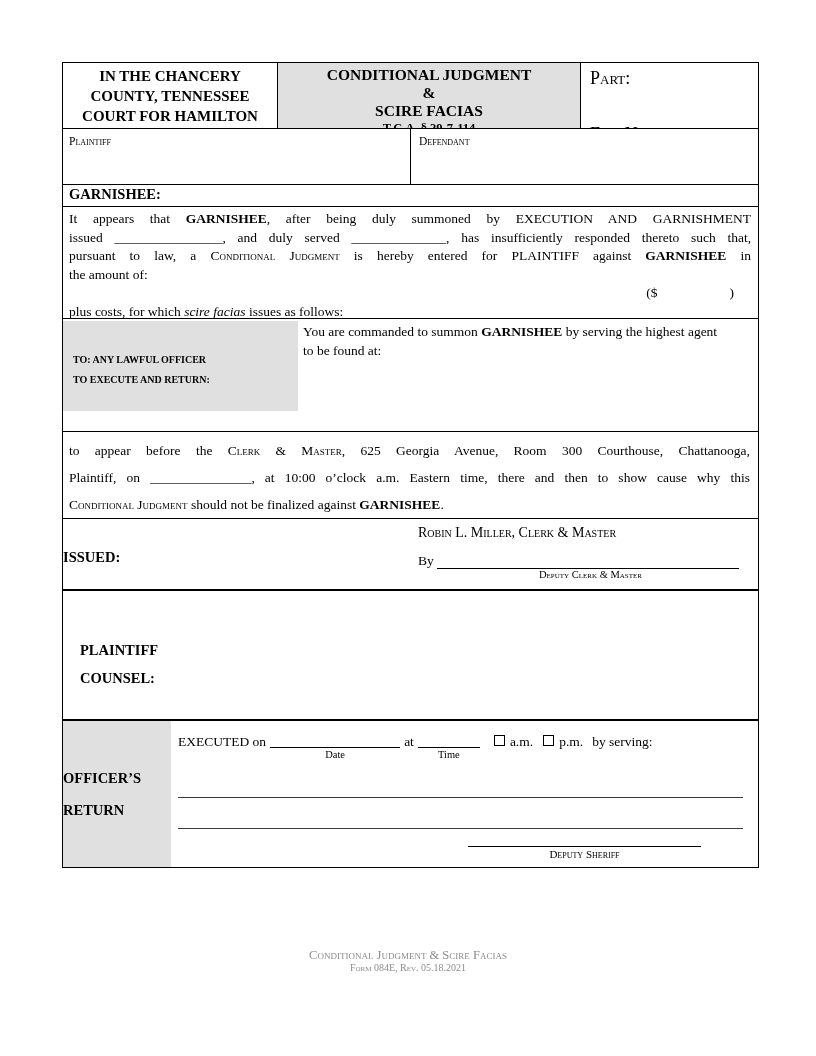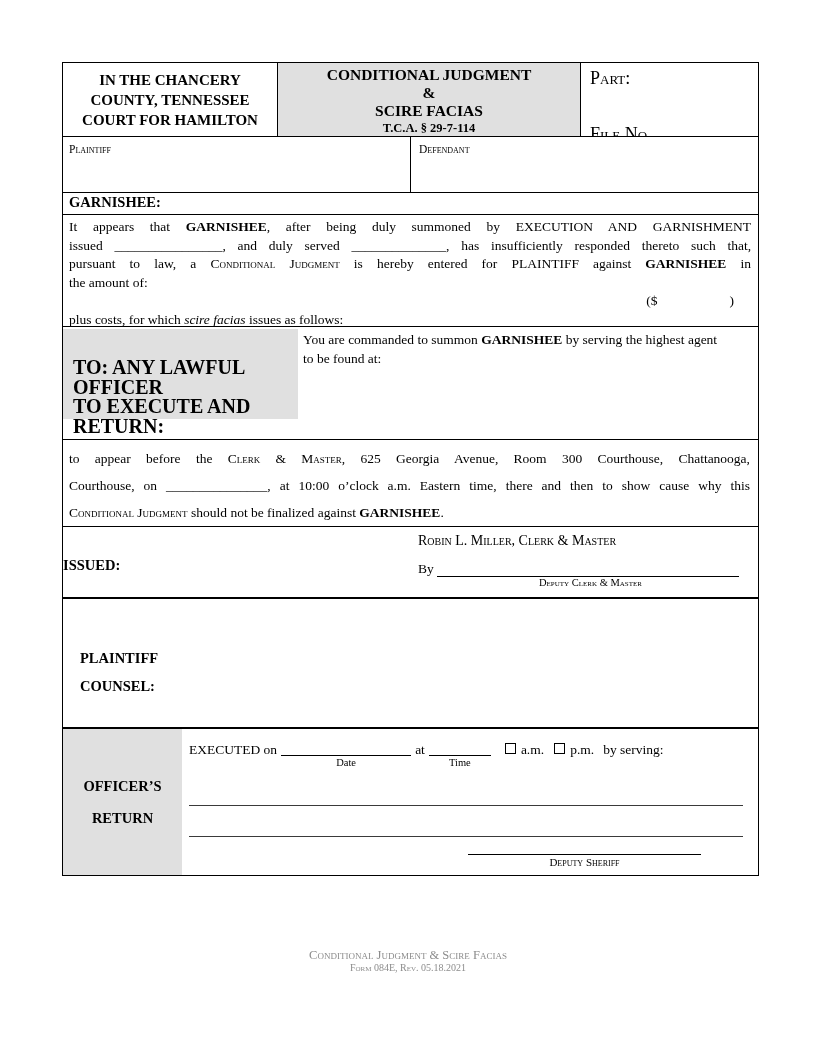--- a/index.html
+++ b/index.html
@@ -9,21 +9,21 @@
   }
   .sheet{position:absolute;left:62px;top:62px;width:695px;border:1px solid #000;background:#fff;}
   .sheet *{box-sizing:border-box;}
   section{border-bottom:1px solid #000;overflow:hidden;}
   .sc{font-variant:small-caps;}
   .b{font-weight:bold;}
   .i{font-style:italic;}
   .gray{background:#e0e0e0;}
 
   
-  .row-header{height:74px;display:flex;}
+  .row-header{height:66px;display:flex;}
   .cell-court{width:215px;border-right:1px solid #000;display:flex;flex-direction:column;
     justify-content:center;text-align:center;font-weight:bold;font-size:15px;line-height:20px;}
   .cell-title{width:303px;border-right:1px solid #000;text-align:center;font-weight:bold;padding-top:3px;}
   .cell-title .t1{font-size:15.5px;line-height:18px;}
   .cell-title .amp{font-size:15.5px;line-height:18px;}
   .cell-title .t2{font-size:15.5px;line-height:18px;}
   .cell-title .statute{font-size:12.5px;line-height:16px;}
   .cell-part{flex:1;padding:5px 9px;font-size:18px;}
   .cell-part .part-label{display:block;}
   .cell-part .fileno-label{display:block;margin-top:35px;}
@@ -40,42 +40,42 @@
   
   .row-garnpara{height:112px;padding:3px 7px 0 6px;font-size:13.5px;line-height:18.6px;}
   .jline{text-align:justify;text-align-last:justify;}
   .lline{text-align:left;}
   .amount-line{text-align:right;padding-right:17px;}
   .amount-gap{display:inline-block;width:72px;}
 
   
   .row-to{height:113px;position:relative;}
   .to-box{position:absolute;left:0;top:2px;width:235px;height:90px;padding:29px 0 0 10px;
-    font-weight:bold;font-size:20px;line-height:19.5px;}
+    font-weight:bold;font-size:10px;line-height:19.5px;}
   .to-text{margin-left:240px;width:420px;padding-top:3px;font-size:13.5px;line-height:19px;}
 
   
   .row-appear{height:87px;padding:5px 8px 0 6px;font-size:13.5px;line-height:27px;}
 
   
   .row-issued{height:72px;position:relative;border-bottom:2px solid #000;}
   .issued-label{position:absolute;left:0;top:30px;font-weight:bold;font-size:14.5px;}
   .issued-right{position:absolute;left:355px;top:6px;width:325px;}
   .clerk-name{font-size:14px;font-variant:small-caps;}
   .by-row{margin-top:12px;font-size:13.5px;display:flex;align-items:flex-end;}
   .by-line{display:inline-block;width:302px;border-bottom:1px solid #000;height:14px;margin-left:3px;}
   .deputy-cm{width:305px;margin-left:20px;text-align:center;font-size:10.5px;font-variant:small-caps;}
 
   
   .row-counsel{height:130px;padding:45px 0 0 17px;border-bottom:2px solid #000;}
   .counsel-line{font-weight:bold;font-size:14.5px;line-height:28px;}
 
   
   .row-officer{height:146px;display:flex;border-bottom:none;}
-  .officer-box{width:119px;display:flex;flex-direction:column;justify-content:center;align-items:center;
+  .officer-box{width:108px;display:flex;flex-direction:column;justify-content:center;
     gap:15px;font-weight:bold;font-size:14.5px;}
   .officer-right{flex:1;padding:12px 14px 0 7px;font-size:13.5px;}
   .exec-row{display:flex;align-items:flex-start;}
   .exec-row .txt{line-height:17px;white-space:pre;}
   .blankcap{display:flex;flex-direction:column;margin:0 4px;}
   .blankcap .line{height:15px;border-bottom:1px solid #000;}
   .blankcap .cap{text-align:center;font-size:10.5px;line-height:13px;}
   .cb{display:inline-block;width:11px;height:11px;border:1.5px solid #000;margin:2px 5px 0 10px;flex:none;}
   .write-line{height:31px;border-bottom:1px solid #3a3a3a;margin-right:1px;}
   .sheriff-block{width:233px;margin:17px 43px 0 auto;border-top:1.5px solid #000;text-align:center;
@@ -135,21 +135,21 @@
     <div class="to-box gray">
       <div>TO: ANY LAWFUL OFFICER</div>
       <div>TO EXECUTE AND RETURN:</div>
     </div>
     <div class="to-text"><span>You are commanded to summon </span><span class="b">GARNISHEE</span><span> by serving the highest agent to be found at:</span></div>
     <div style="margin-left:240px;height:40px;"></div>
   </section>
 
   <section class="row-appear">
     <div class="jline"><span>to appear before the </span><span class="sc">Clerk &amp; Master</span><span>, 625 Georgia Avenue, Room 300 Courthouse, Chattanooga,</span></div>
-    <div class="jline"><span>Courthouse, on </span><span>_______________</span><span>, at 10:00 o’clock a.m. Eastern time, there and then to show cause why this</span></div>
+    <div class="jline"><span>Plaintiff, on </span><span>_______________</span><span>, at 10:00 o’clock a.m. Eastern time, there and then to show cause why this</span></div>
     <div class="lline"><span class="sc">Conditional Judgment</span><span> should not be finalized against </span><span class="b">GARNISHEE</span><span>.</span></div>
   </section>
 
   <section class="row-issued">
     <div class="issued-label">ISSUED:</div>
     <div class="issued-right">
       <div class="clerk-name">Robin L. Miller, Clerk &amp; Master</div>
       <div class="by-row">
         <span>By</span>
         <span class="by-line"></span>

